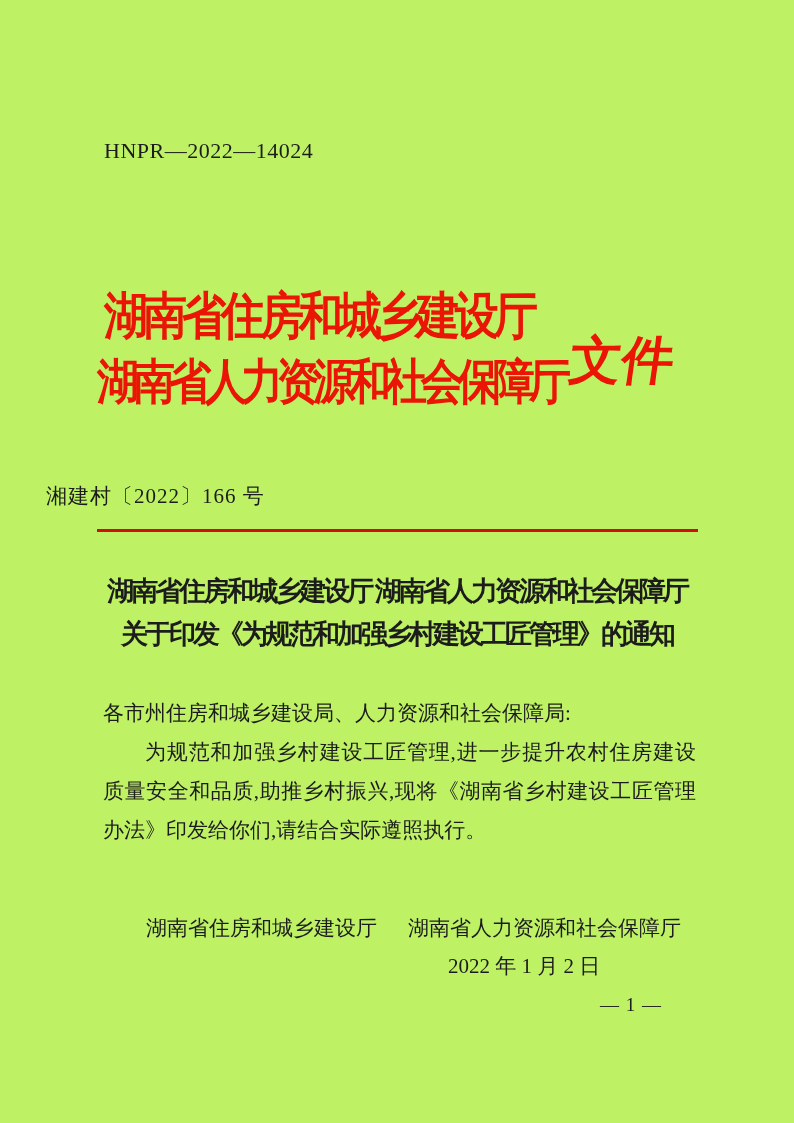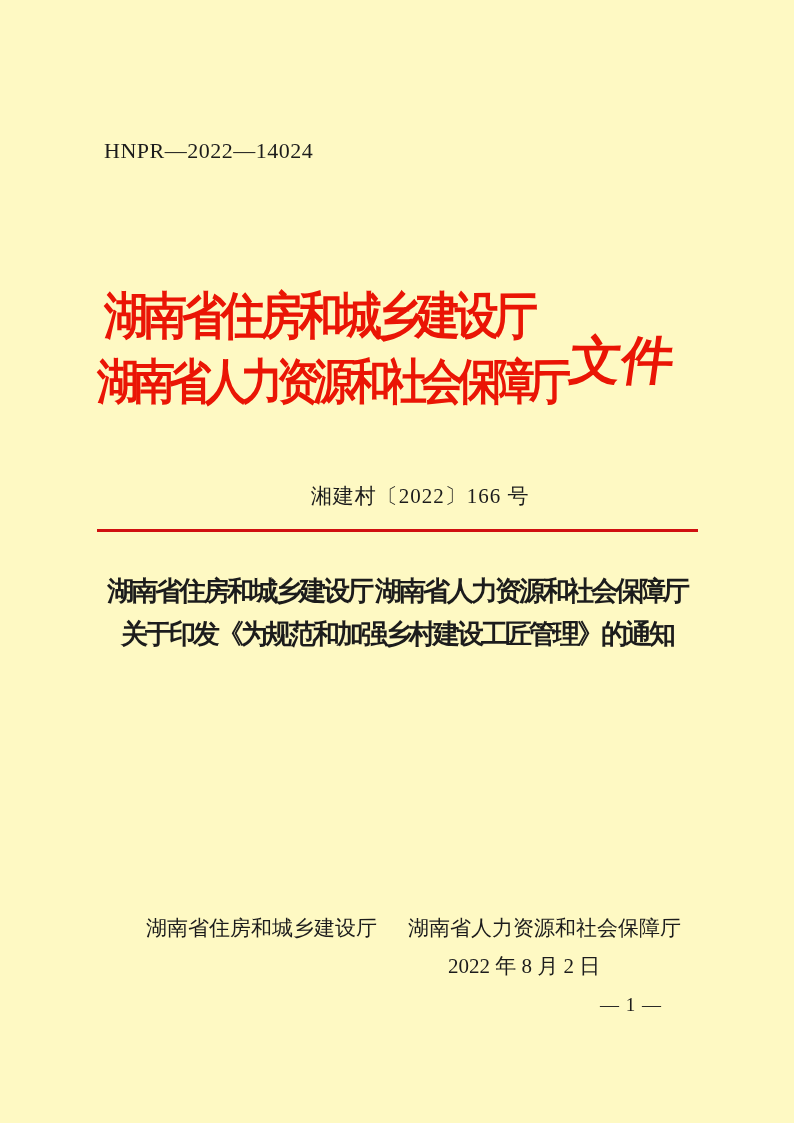--- a/index.html
+++ b/index.html
@@ -1,20 +1,20 @@
 <!DOCTYPE html>
 <html><head>
 <meta charset="utf-8">
 <style>
   html,body { margin:0; padding:0; background:#ffffff; }
   .page {
     position:relative;
     width:794px; height:1123px;
     margin:0 auto;
-    background:#fef9c3;
+    background:#bef264;
     overflow:hidden;
     font-family:"Liberation Serif","DejaVu Serif",serif;
     color:#1c1c1c;
   }
   .abs { position:absolute; }
 
   .doc-code {
     left:104px; top:138px;
     font-size:22px; letter-spacing:0.5px;
     white-space:nowrap;
@@ -34,21 +34,21 @@
   }
   .wenjian {
     left:566px; top:332px;
     font-size:52px; font-weight:bold;
     line-height:1.1; white-space:nowrap;
     transform:skewX(-8deg); transform-origin:left bottom;
   }
 
   .doc-number {
     left:0; top:482px; width:794px;
-    text-align:center; text-indent:46px;
+    text-align:left; text-indent:46px;
     font-size:21px; letter-spacing:1px;
   }
 
   .red-rule {
     left:97px; top:529px;
     width:601px; height:3px;
   }
 
   .doc-title {
     left:0; top:570px; width:794px;
@@ -96,22 +96,26 @@
 
   <div class="abs doc-number">湘建村〔2022〕166 号</div>
 
   <div class="abs red-rule" style="background-color: rgb(208, 16, 16);"></div>
 
   <div class="abs doc-title">
     <div>湖南省住房和城乡建设厅 湖南省人力资源和社会保障厅</div>
     <div>关于印发《为规范和加强乡村建设工匠管理》的通知</div>
   </div>
 
+  <div class="abs body-text">
+    <p>各市州住房和城乡建设局、人力资源和社会保障局:</p>
+    <p class="indent">为规范和加强乡村建设工匠管理,进一步提升农村住房建设质量安全和品质,助推乡村振兴,现将《湖南省乡村建设工匠管理办法》印发给你们,请结合实际遵照执行。</p>
+  </div>
 
   <div class="abs sig-line">
     <span class="sig-dept1">湖南省住房和城乡建设厅</span><span>湖南省人力资源和社会保障厅</span>
   </div>
 
-  <div class="abs sig-date">2022 年 8 月 2 日</div>
+  <div class="abs sig-date">2022 年 1 月 2 日</div>
 
   <div class="abs page-number">— 1 —</div>
 
 </div>
 
 </body></html>

